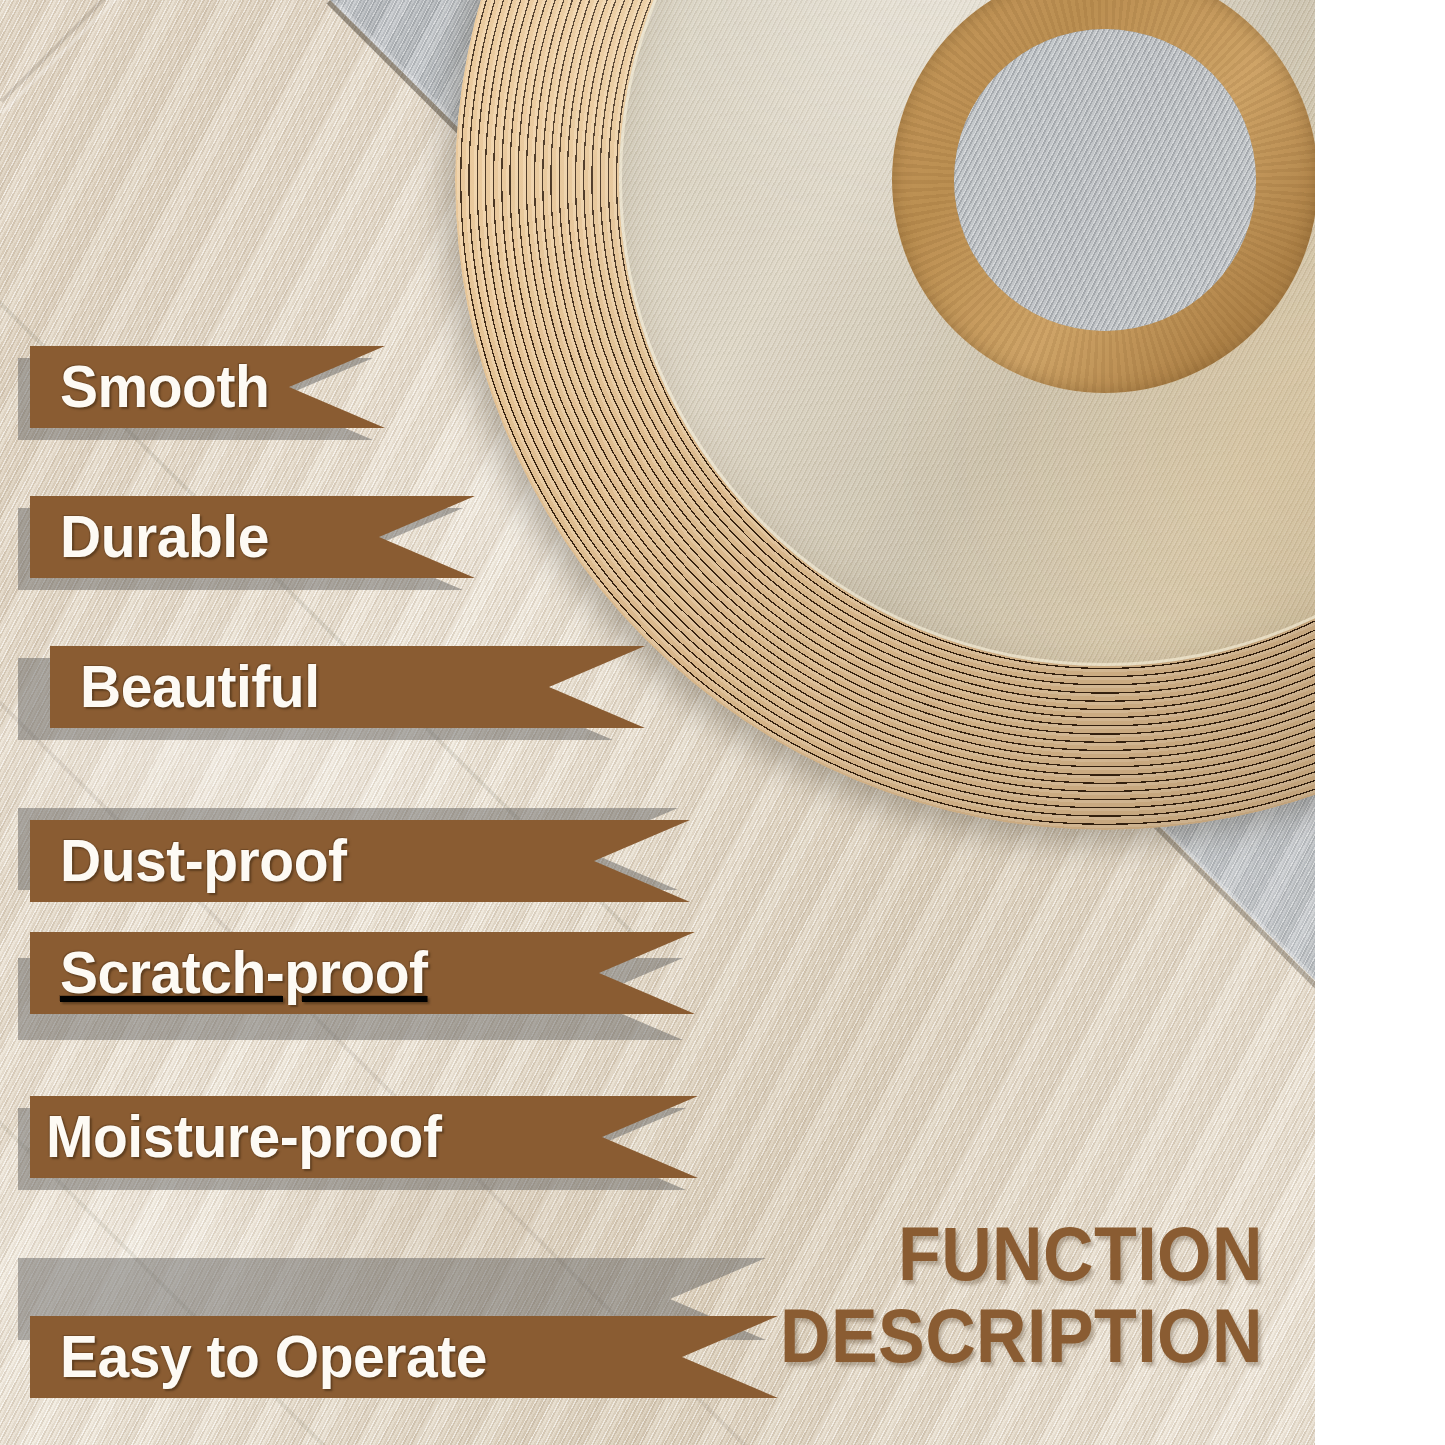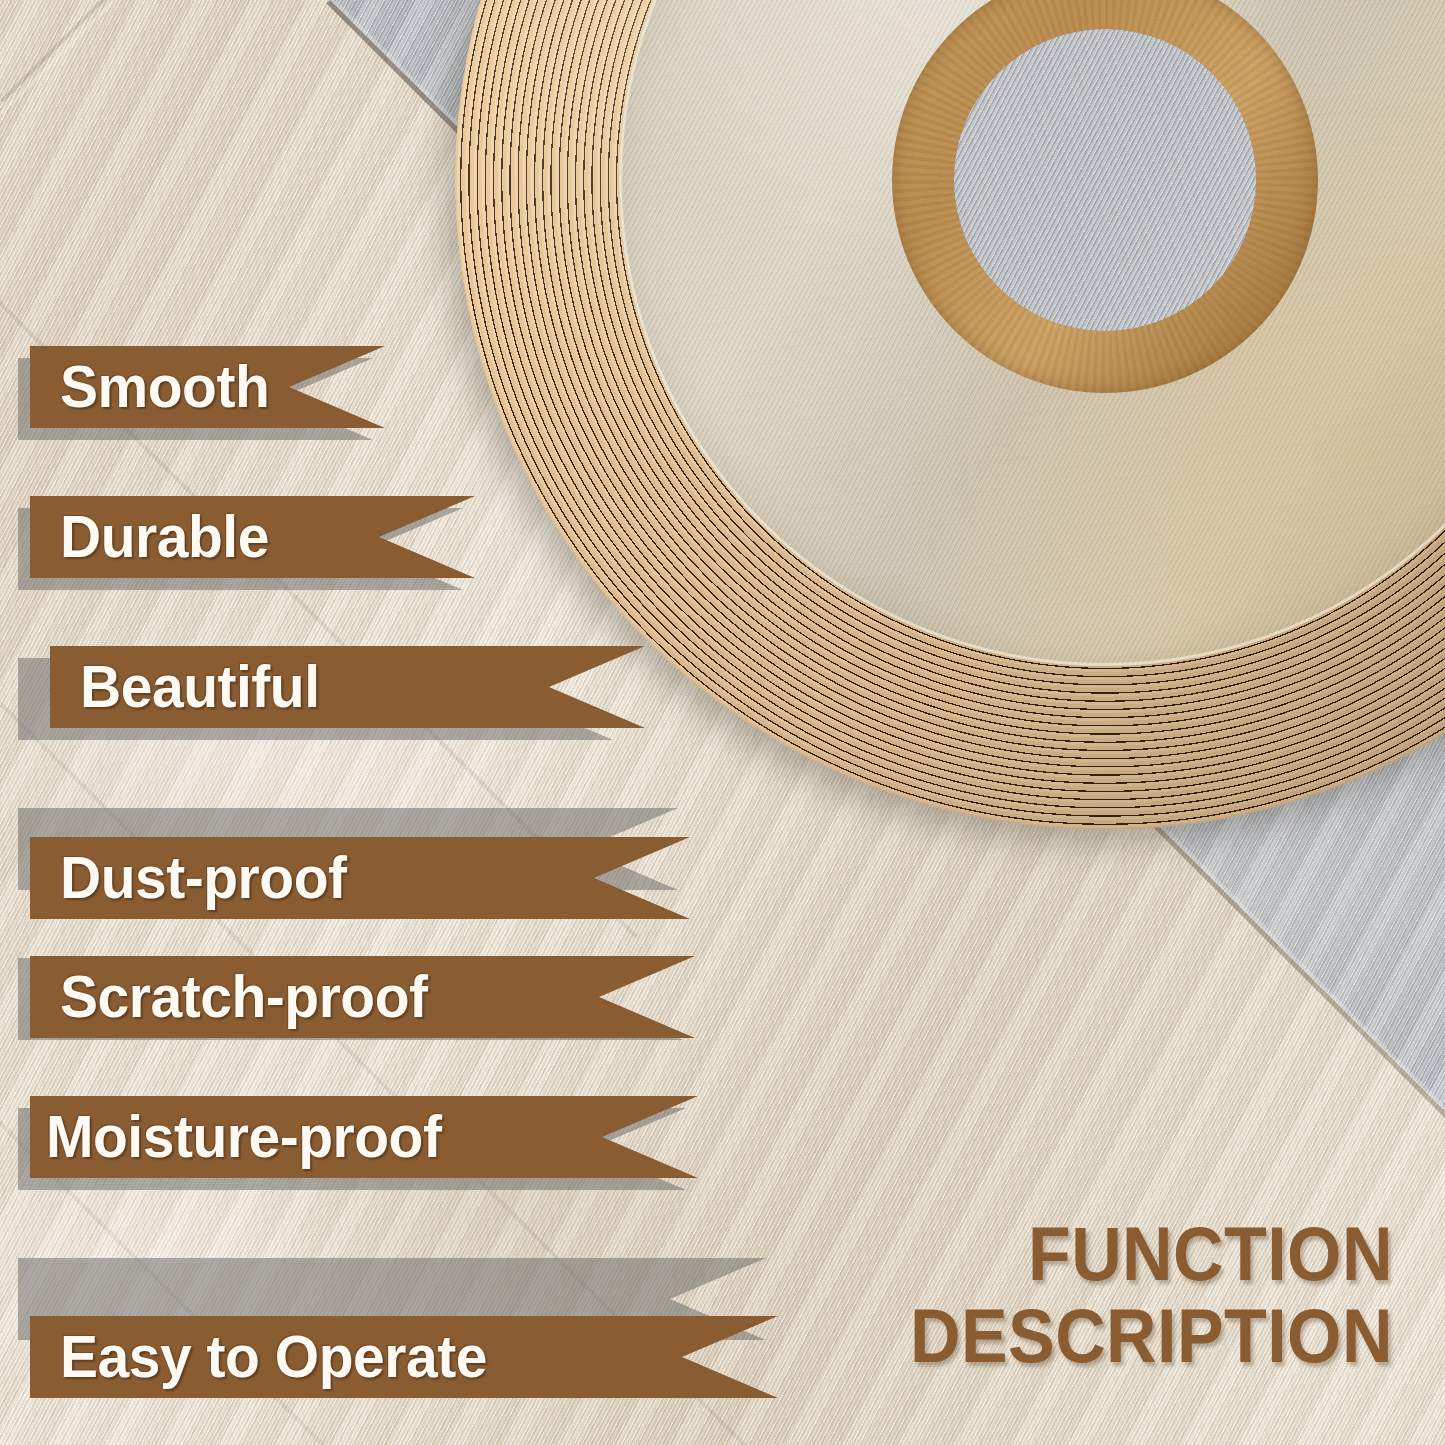--- a/index.html
+++ b/index.html
@@ -1,18 +1,18 @@
 <!DOCTYPE html>
 <html><head>
 <meta charset="utf-8">
 <style>
   html,body{margin:0;padding:0;background:#fff;}
   #stage{
     position:relative;
-    width:1445px;height:1445px;
+    width:1315px;height:1445px;
     overflow:hidden;
     font-family:"Liberation Sans","DejaVu Sans",sans-serif;
     background:#cfcfcf;
   }
 
   
   .bg-layer{position:absolute;inset:0;}
 
   
   .wood-grey{
@@ -275,25 +275,25 @@
       </div>
       <div class="banner-shadow" style="left: 18px; top: 508px; width: 445px; clip-path: polygon(0px 0px, 445px 0px, 349px 41px, 445px 82px, 0px 82px);"></div>
       <div class="banner" style="left: 30px; top: 496px; width: 445px; clip-path: polygon(0px 0px, 445px 0px, 349px 41px, 445px 82px, 0px 82px); text-align: center;">
         <span class="banner-label">Durable</span>
       </div>
       <div class="banner-shadow" style="left: 18px; top: 658px; width: 595px; clip-path: polygon(0px 0px, 595px 0px, 499px 41px, 595px 82px, 0px 82px);"></div>
       <div class="banner" style="left: 30px; top: 646px; width: 595px; clip-path: polygon(0px 0px, 595px 0px, 499px 41px, 595px 82px, 0px 82px); margin-left: 20px;">
         <span class="banner-label">Beautiful</span>
       </div>
       <div class="banner-shadow" style="left: 18px; top: 808px; width: 660px; clip-path: polygon(0px 0px, 660px 0px, 564px 41px, 660px 82px, 0px 82px);"></div>
-      <div class="banner" style="left: 30px; top: 837px; width: 660px; clip-path: polygon(0px 0px, 660px 0px, 564px 41px, 660px 82px, 0px 82px);">
+      <div class="banner" style="left: 30px; top: 820px; width: 660px; clip-path: polygon(0px 0px, 660px 0px, 564px 41px, 660px 82px, 0px 82px);">
         <span class="banner-label">Dust-proof</span>
       </div>
       <div class="banner-shadow" style="left: 18px; top: 958px; width: 665px; clip-path: polygon(0px 0px, 665px 0px, 569px 41px, 665px 82px, 0px 82px);"></div>
-      <div class="banner" style="left: 30px; top: 956px; width: 665px; clip-path: polygon(0px 0px, 665px 0px, 569px 41px, 665px 82px, 0px 82px);">
+      <div class="banner" style="left: 30px; top: 932px; width: 665px; clip-path: polygon(0px 0px, 665px 0px, 569px 41px, 665px 82px, 0px 82px); text-decoration: underline;">
         <span class="banner-label">Scratch-proof</span>
       </div>
       <div class="banner-shadow" style="left: 18px; top: 1108px; width: 668px; clip-path: polygon(0px 0px, 668px 0px, 572px 41px, 668px 82px, 0px 82px);"></div>
       <div class="banner" style="left: 30px; top: 1096px; width: 668px; clip-path: polygon(0px 0px, 668px 0px, 572px 41px, 668px 82px, 0px 82px); padding-left: 16px;">
         <span class="banner-label">Moisture-proof</span>
       </div>
       <div class="banner-shadow" style="left: 18px; top: 1258px; width: 748px; clip-path: polygon(0px 0px, 748px 0px, 652px 41px, 748px 82px, 0px 82px);"></div>
       <div class="banner" style="left: 30px; top: 1316px; width: 748px; clip-path: polygon(0px 0px, 748px 0px, 652px 41px, 748px 82px, 0px 82px);">
         <span class="banner-label">Easy to Operate</span>
       </div>

